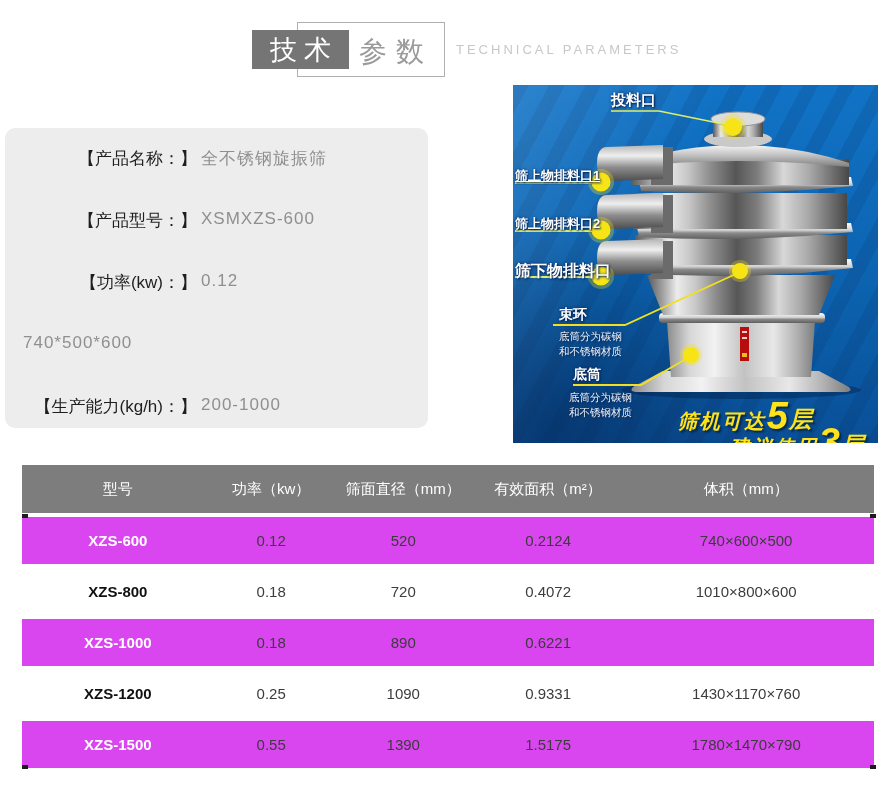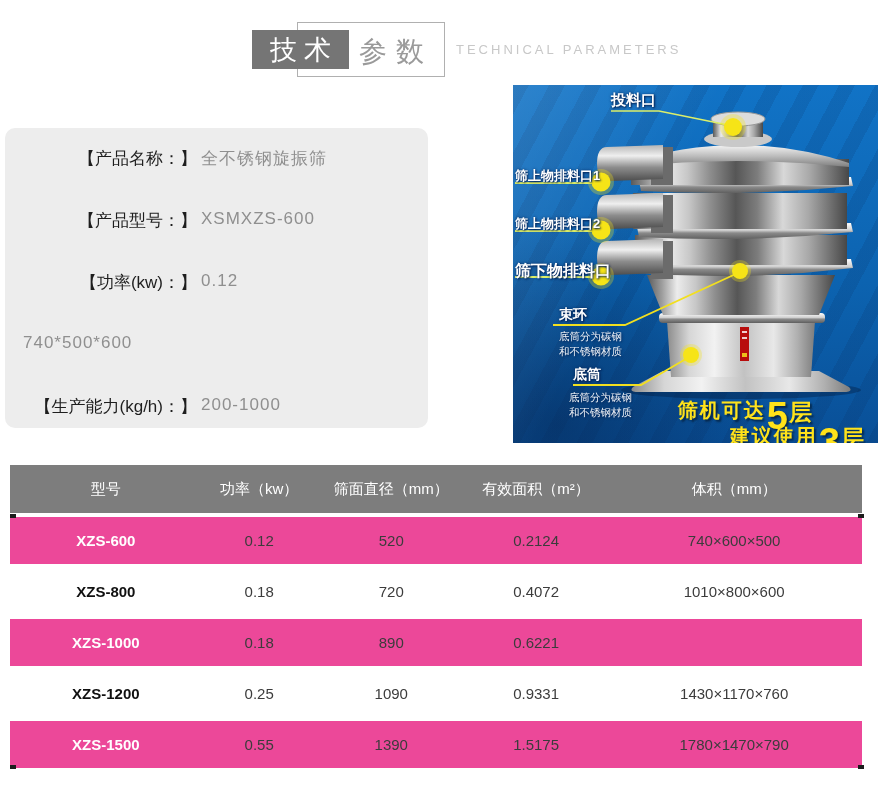--- a/index.html
+++ b/index.html
@@ -26,43 +26,43 @@
     background:
       linear-gradient(118deg, rgba(255,255,255,.12) 0%, rgba(255,255,255,0) 38%),
       repeating-linear-gradient(118deg, rgba(8,40,88,.14) 0 14px, rgba(8,40,88,0) 14px 32px),
       radial-gradient(circle at 12% 95%, rgba(4,28,66,.45) 0%, rgba(4,28,66,0) 45%),
       linear-gradient(180deg, #1173c6 0%, #0c63b0 55%, #094f97 100%);
   }
   .product-image svg { position:absolute; left:0; top:0; }
   .po-label { position:absolute; color:#ffffff; font-weight:bold;
               text-shadow:1px 1px 2px rgba(0,30,80,.95), 0 0 3px rgba(0,30,80,.7); white-space:nowrap; }
   .po-feed  { left:98px;  top:6px;   font-size:15px; }
-  .po-out1  { left:2px;   top:82px;  font-size:13px; }
+  .po-out1  { left:2px;   top:82px;  font-size:13px;text-decoration:underline; }
   .po-out2  { left:2px;   top:130px; font-size:13px; }
   .po-out3  { left:2px;   top:176px; font-size:16px; }
   .po-ring-title { left:46px; top:221px; font-size:14px; }
   .po-base-title { left:60px; top:281px; font-size:14px; }
   .po-note { position:absolute; color:#f2f4f8; font-size:10.5px; line-height:1.45;
              text-shadow:1px 1px 2px rgba(0,30,80,.9); white-space:nowrap; }
   .po-note-ring { left:46px; top:244px; }
   .po-note-base { left:56px; top:305px; }
-  .po-slogan { position:absolute; display:flex; align-items:flex-start; color:#ffe21a; font-weight:bold; 
+  .po-slogan { position:absolute; display:flex; align-items:flex-end; color:#ffe21a; font-weight:bold; font-style:italic;
                text-shadow:2px 2px 2px rgba(0,0,0,.5); white-space:nowrap; }
   .po-slogan .s-txt { font-size:20px; letter-spacing:2px; }
   .po-slogan .s-num { font-size:38px; line-height:1; margin:0 1px; }
   .po-slogan .s-end { font-size:23px; }
   .po-slogan1 { right:66px; top:312px; }
   .po-slogan2 { right:14px; top:338px; }
 
   
-  .spec-table { position:absolute; left:10px; top:465px; width:852px; }
+  .spec-table { position:absolute; left:22px; top:465px; width:852px; }
   .t-head { display:flex; height:48px; background:#7d7d7d; align-items:center; }
   .t-head .th { color:#ffffff; font-size:15px; text-align:center; }
   .t-row { display:flex; height:47px; margin-top:4px; align-items:center; background:#ffffff; }
-  .t-row.gray { background:#ec4899; }
+  .t-row.gray { background:#d946ef; }
   .td { font-size:15px; text-align:center; color:#3c3c3c; }
   .td.model { font-weight:bold; font-size:15px; color:#101010; }
   .t-row.gray .td.model { color:#ffffff; }
   .c0 { flex:0 0 22.5%; } .c1 { flex:0 0 13.5%; } .c2 { flex:0 0 17.5%; } .c3 { flex:0 0 16.5%; } .c4 { flex:0 0 30%; }
   .corner-mark { position:absolute; width:6px; height:4px; background:#1c1c1c; }
   .cm-tl { left:0; top:49px; } .cm-tr { right:-2px; top:49px; }
   .cm-bl { left:0; bottom:-1px; } .cm-br { right:-2px; bottom:-1px; }
 </style>
 </head>
 <body>

